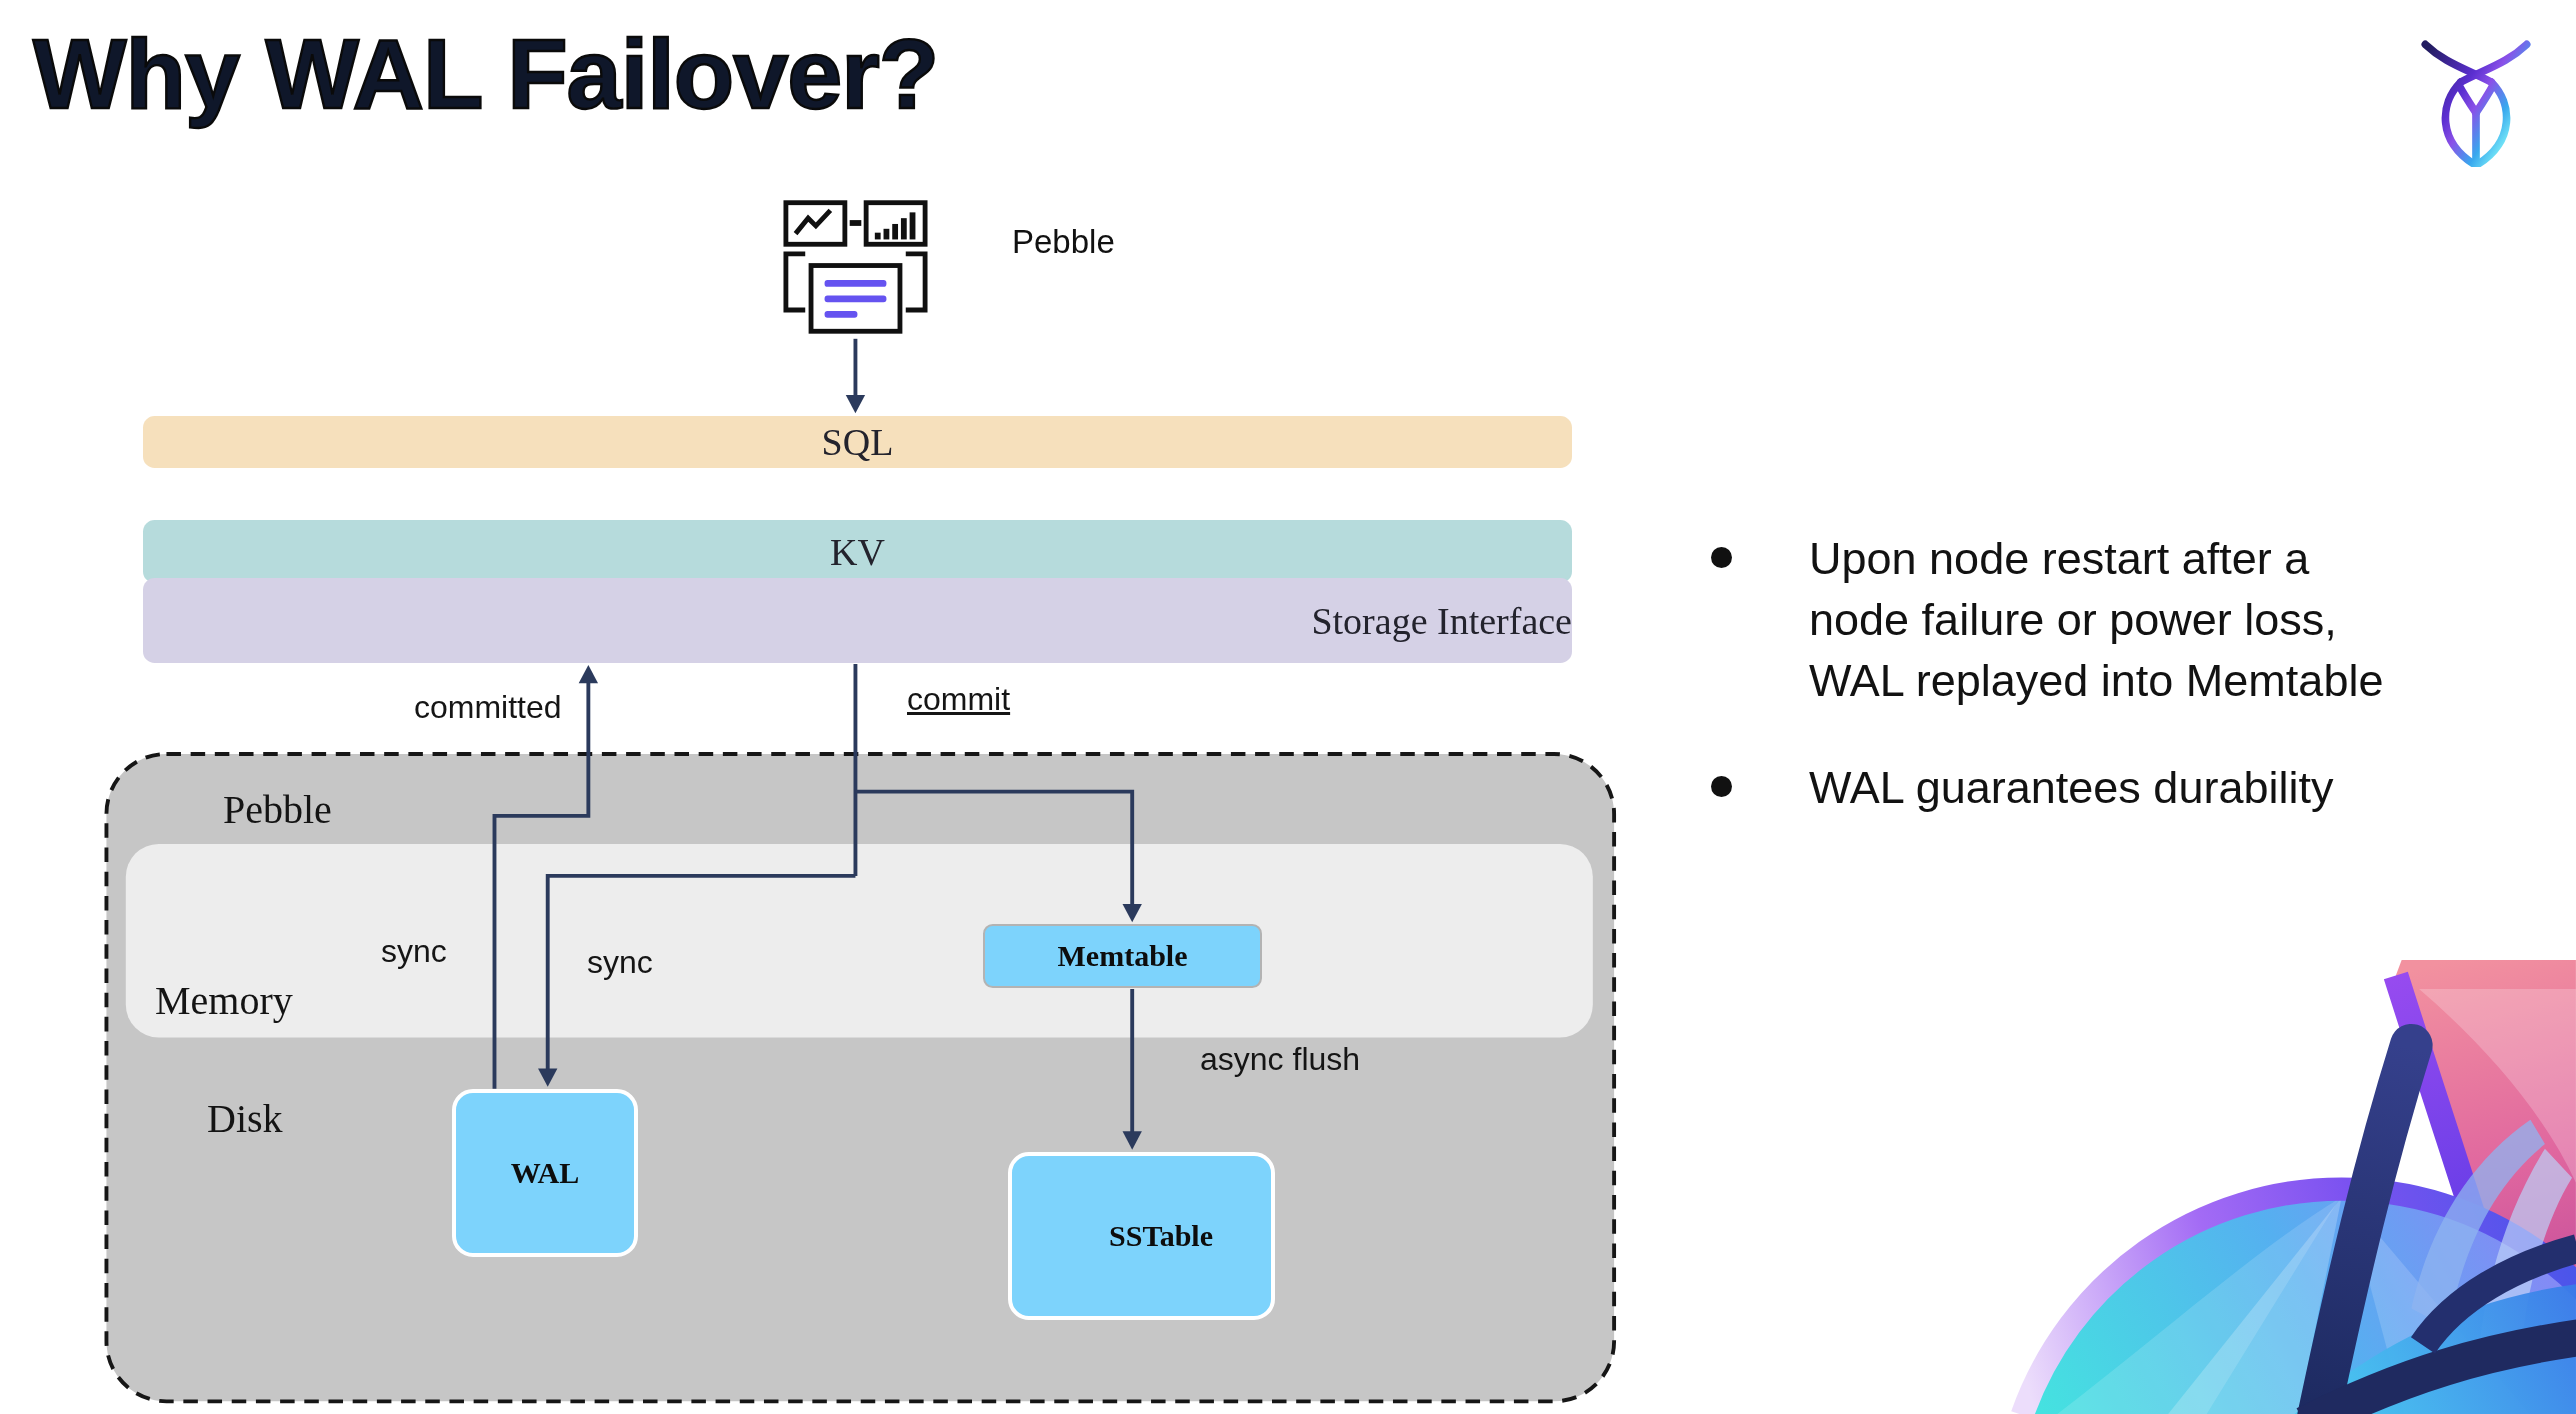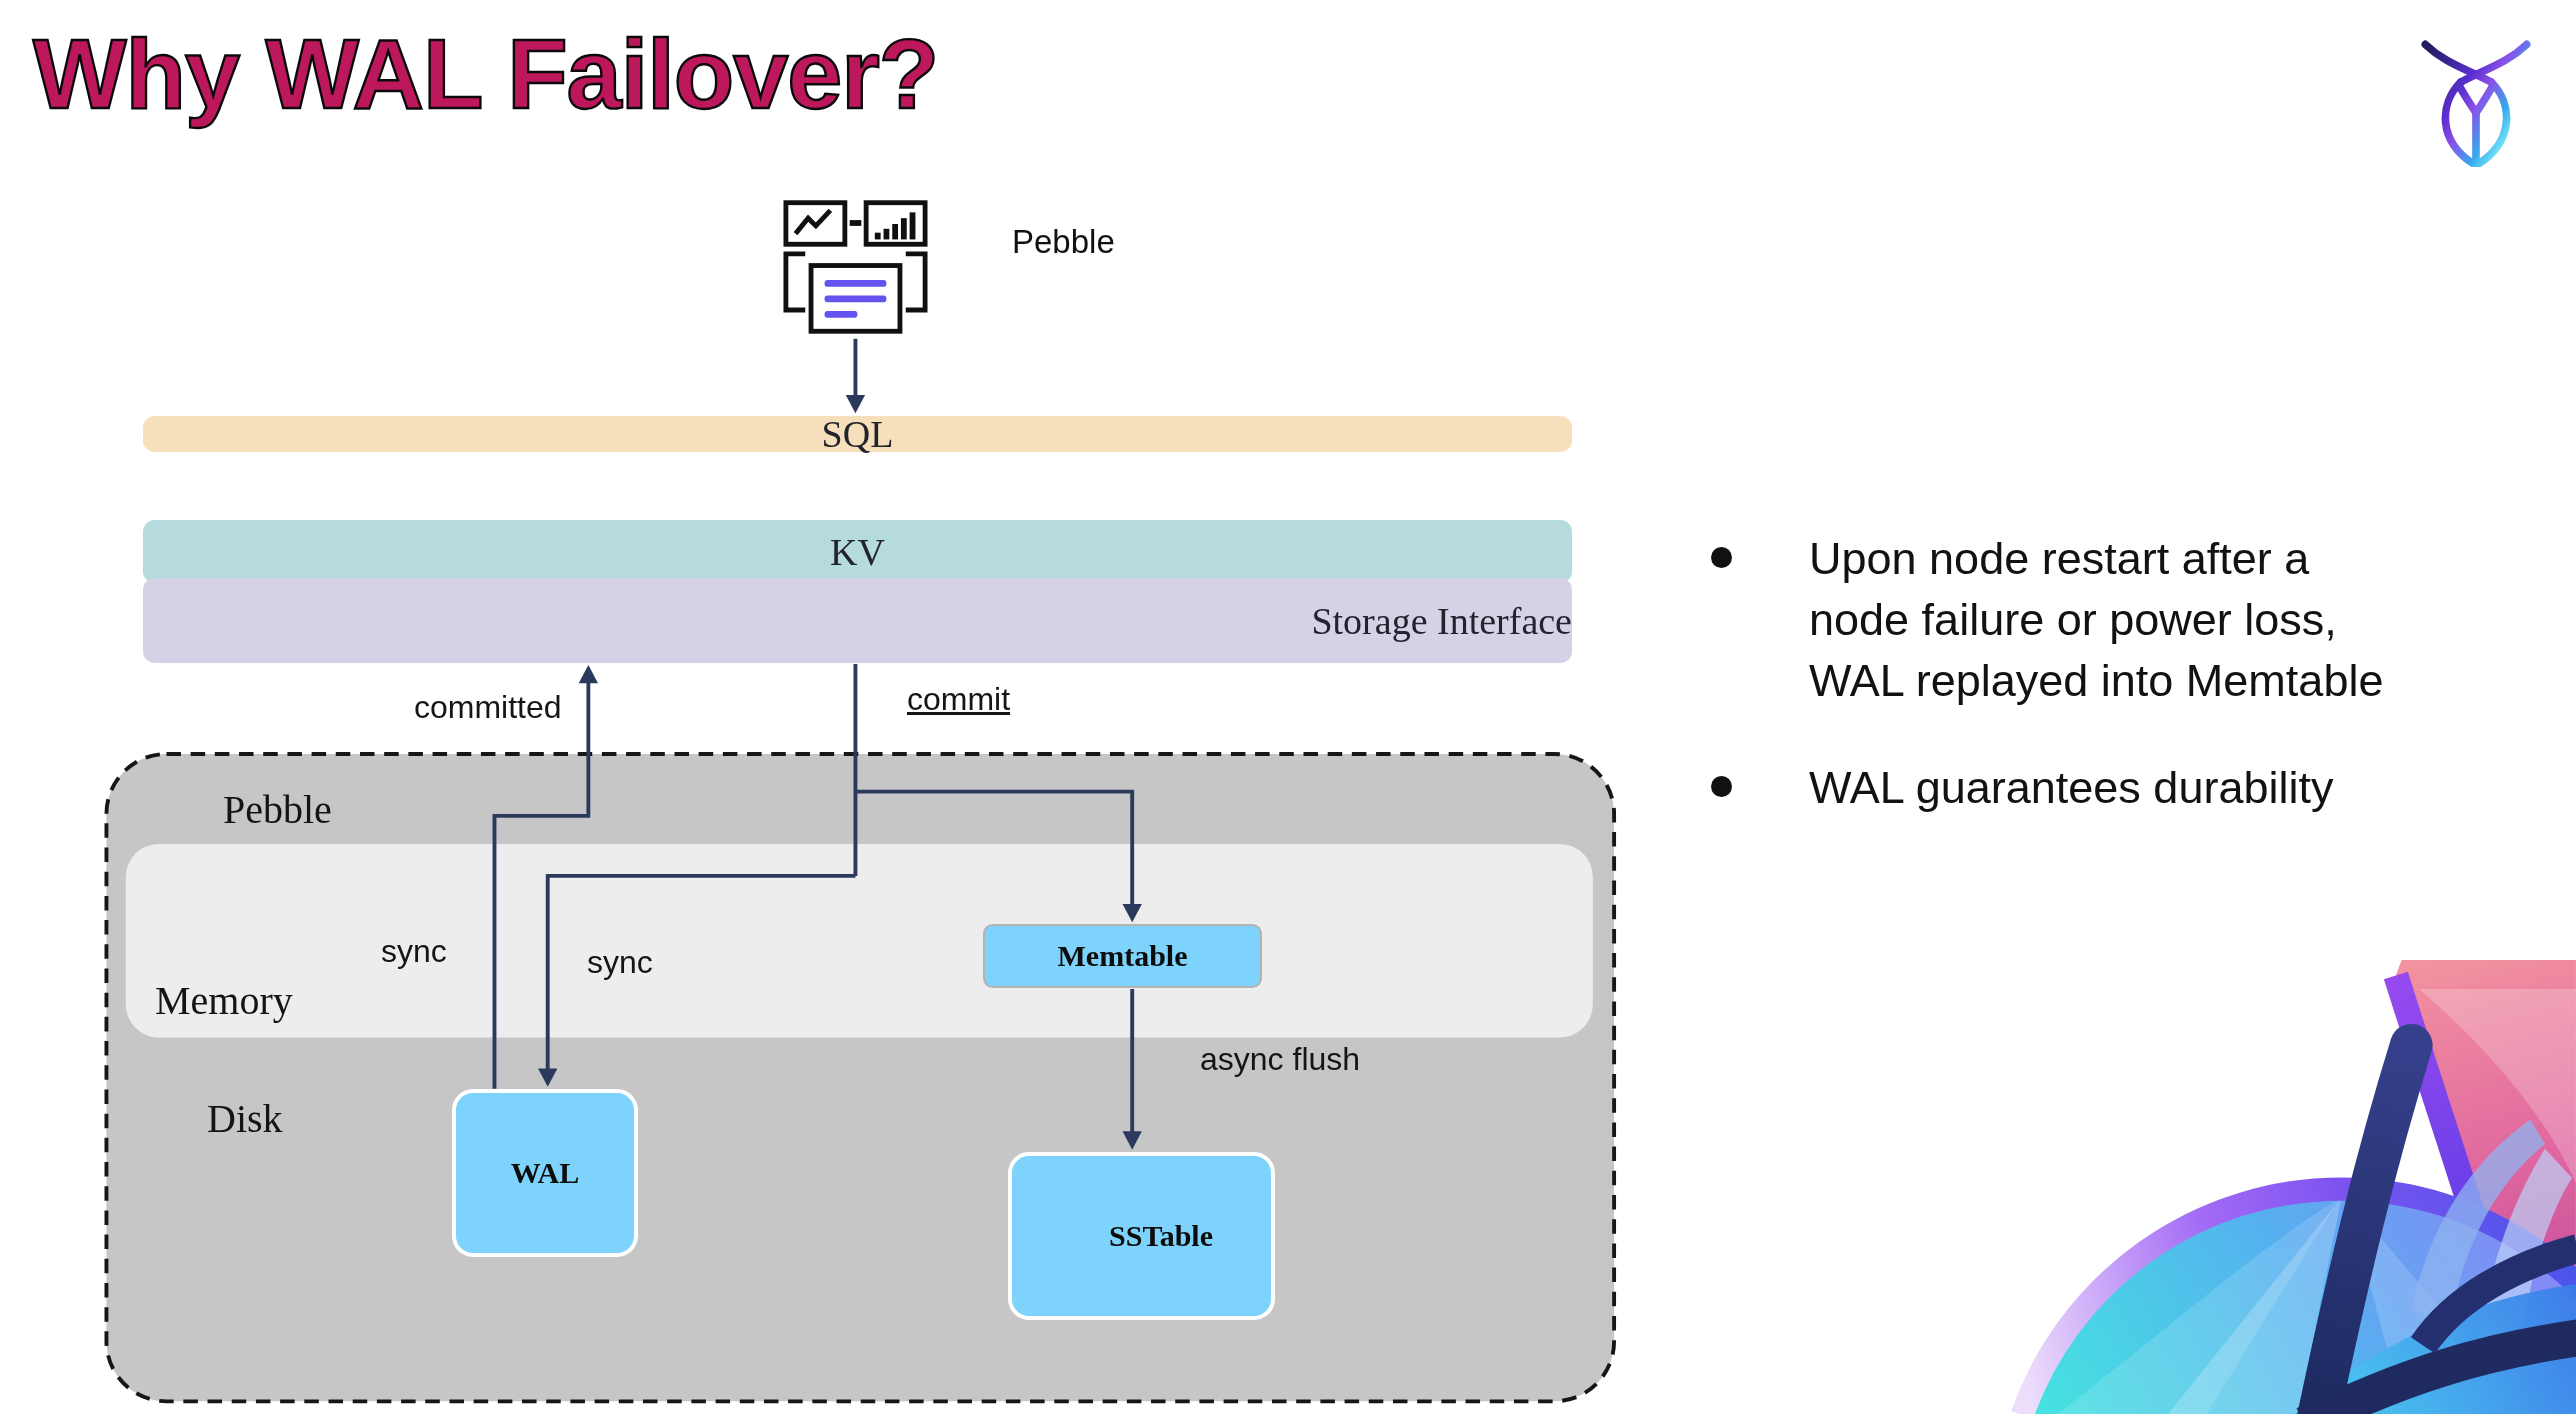--- a/index.html
+++ b/index.html
@@ -1,33 +1,33 @@
 <!DOCTYPE html>
 <html><head>
 <meta charset="utf-8">
 <style>
   html,body{margin:0;padding:0;background:#ffffff;}
   .stage{position:relative;width:2576px;height:1415px;background:#ffffff;overflow:hidden;
          font-family:"Liberation Sans",sans-serif;}
 
   
   .title{position:absolute;left:33px;top:17.4px;margin:0;font-size:99px;font-weight:700;
-         letter-spacing:-1px;color:#be185d;-webkit-text-stroke:2.4px #0a0a0a;}
+         letter-spacing:-1px;color:#0f172a;-webkit-text-stroke:2.4px #0a0a0a;}
 
   
   .shapes{position:absolute;left:0;top:0;width:2576px;height:1415px;pointer-events:none;}
   .logo{position:absolute;left:2417px;top:35px;width:118px;height:132px;}
   .client-icon{position:absolute;left:778px;top:194px;width:155px;height:145px;}
   .corner-art{position:absolute;right:0;bottom:0;width:612px;height:455px;}
 
   
   .bar{position:absolute;left:143px;width:1429px;border-radius:11.6px;display:flex;
        align-items:center;justify-content:center;font-family:"Liberation Serif",serif;
        font-size:38px;color:#23232d;}
-  .bar-sql{top:416px;height:36px;background:#f6e0bc;}
+  .bar-sql{top:416px;height:52px;background:#f6e0bc;}
   .bar-kv{top:520px;height:63px;background:#b6dbdc;}
   .bar-storage{top:578px;height:85px;background:#d5d1e6;justify-content:flex-end;}
 
   
   .rlabel{position:absolute;font-family:"Liberation Serif",serif;font-size:40px;color:#141414;}
   .pebble-label{left:223px;top:786px;}
   .memory-label{left:155px;top:977px;}
   .disk-label{left:207px;top:1095px;}
 
   

